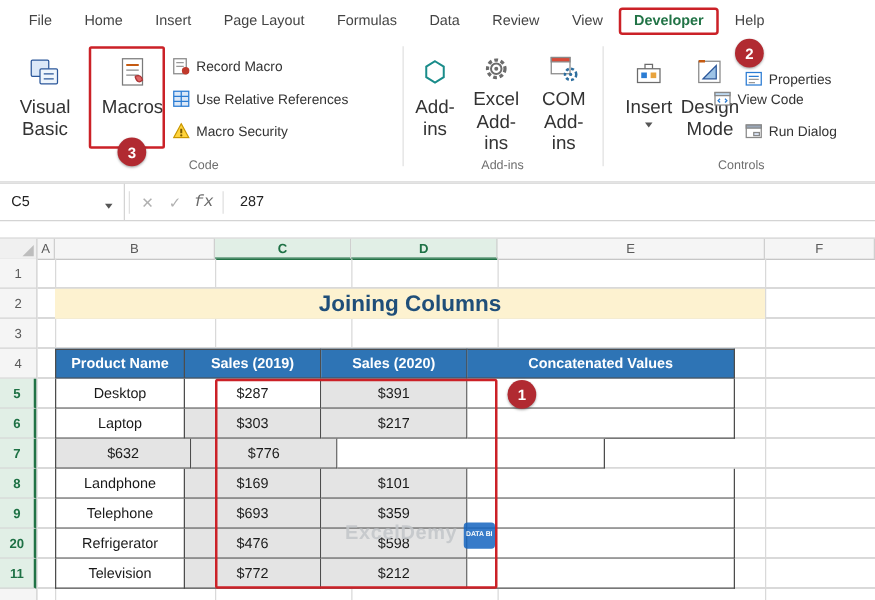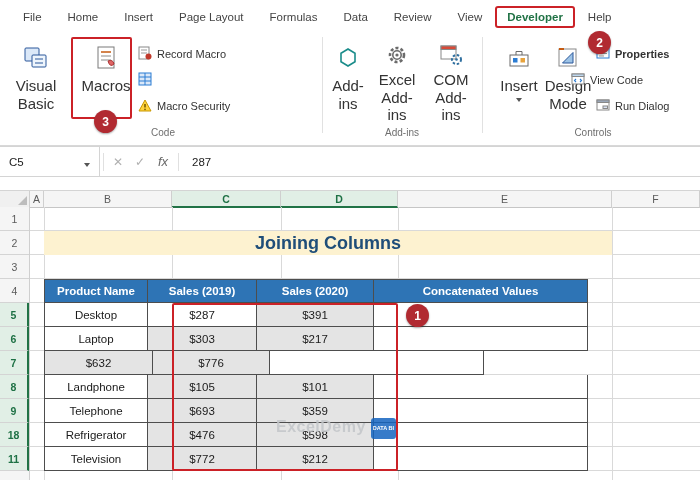--- a/index.html
+++ b/index.html
@@ -22,21 +22,21 @@
   .gsep { position:absolute; top:4px; bottom:12px; width:1px; background:#e1e1e1; }
   .caret-down { width:0; height:0; border-left:3.5px solid transparent; border-right:3.5px solid transparent; border-top:4px solid #555; margin-top:3px; }
   .annot-box { position:absolute; border:2.5px solid #cb2127; border-radius:2px; pointer-events:none; z-index:30; }
   .annot-circle { position:absolute; width:23px; height:23px; border-radius:50%; background:#b12a31; color:#fff; font-size:12px; font-weight:bold; display:flex; align-items:center; justify-content:center; z-index:40; box-shadow:0 1px 2px rgba(0,0,0,.35); }
 
   
   .fbar { position:absolute; top:146px; left:0; right:0; height:31px; background:#fff; border-top:1px solid #d4d4d4; border-bottom:1px solid #d4d4d4; display:flex; align-items:center; }
   .namebox { width:100px; height:100%; display:flex; align-items:center; padding-left:9px; font-size:11.5px; color:#222; border-right:1px solid #d4d4d4; position:relative; }
   .namebox .caret-down { position:absolute; right:9px; top:13px; }
   .fb-btn { width:22px; text-align:center; font-size:12px; color:#b0b0b0; }
-  .fb-fx { font-family:Liberation Sans, sans-serif; font-style:italic; font-size:13px; color:#6a6a6a; width:24px; text-align:center; }
+  .fb-fx { font-family:Liberation Mono, monospace; font-style:italic; font-size:13px; color:#6a6a6a; width:24px; text-align:center; }
   .fb-sep { width:1px; height:18px; background:#e0e0e0; margin:0 3px; }
   .fb-input { flex:1; font-size:11.5px; color:#222; padding-left:10px; }
 
   
   .colhdrs { position:absolute; top:190px; left:0; right:0; height:17px; display:flex; background:#f5f5f5; border-top:1px solid #d4d4d4; }
   .corner { width:30px; height:17px; background:#f0f0f0; border-right:1px solid #cfcfcf; border-bottom:1px solid #c6c6c6; position:relative; }
   .corner:after { content:""; position:absolute; right:2px; bottom:2px; border-left:9px solid transparent; border-bottom:9px solid #bdbdbd; }
   .ch { height:17px; font-size:10.5px; color:#5a5a5a; display:flex; align-items:center; justify-content:center; border-right:1px solid #cfcfcf; border-bottom:1px solid #c6c6c6; }
   .ch.selcol { background:#e1efe6; color:#1e7145; border-bottom:2px solid #217346; font-weight:bold; }
   .cA{width:14px}.cB2{width:128px}.cC2{width:109px}.cD2{width:117px}.cE2{width:214px}.cF2{width:88px}
@@ -126,20 +126,21 @@
     </div>
     <div class="smallbtn" style="left:138px; top:36px;">
       <span>
         <svg width="14" height="14" viewBox="0 0 14 14">
             <rect x="1" y="1" width="12" height="12" fill="#dbe8f8" stroke="#2b7cd3"></rect>
             <line x1="1" y1="5" x2="13" y2="5" stroke="#2b7cd3"></line>
             <line x1="1" y1="9" x2="13" y2="9" stroke="#2b7cd3"></line>
             <line x1="7" y1="1" x2="7" y2="13" stroke="#2b7cd3"></line>
           </svg>
       </span>
+      <span>Use Relative References</span>
     </div>
     <div class="smallbtn" style="left:138px; top:62px;">
       <span>
         <svg width="14" height="13" viewBox="0 0 14 13">
             <path d="M7 1 L13 12 H1 Z" fill="#ffd33c" stroke="#c99700"></path>
             <line x1="7" y1="5" x2="7" y2="8.5" stroke="#7a5b00" stroke-width="1.6"></line>
             <circle cx="7" cy="10.3" r="0.9" fill="#7a5b00"></circle>
           </svg>
       </span>
       <span>Macro Security</span>
@@ -194,21 +195,21 @@
     <div class="bigbtn" style="left:544px; width:48px;">
       <span class="ic">
         <svg width="24" height="24" viewBox="0 0 24 24">
             <rect x="3" y="3" width="17" height="17" fill="#fff" stroke="#888"></rect>
             <path d="M6.5 17 L17 6.5 L17 17 Z" fill="#9dc3e6" stroke="#2b579a"></path>
             <line x1="3" y1="3" x2="8" y2="3" stroke="#c55a11" stroke-width="2"></line>
           </svg>
       </span>
       <span>Design Mode</span>
     </div>
-    <div class="smallbtn" style="left:596px; top:10px;font-weight:bold;">
+    <div class="smallbtn" style="left:596px; top:20px;">
       <span>
         <svg width="14" height="14" viewBox="0 0 14 14">
             <rect x="1" y="2" width="12" height="10" fill="#fff" stroke="#2b7cd3"></rect>
             <line x1="3" y1="5" x2="11" y2="5" stroke="#2b7cd3"></line>
             <line x1="3" y1="7.5" x2="11" y2="7.5" stroke="#999"></line>
             <line x1="3" y1="10" x2="8" y2="10" stroke="#999"></line>
           </svg>
       </span>
       <span>Properties</span>
     </div>
@@ -262,21 +263,21 @@
   <div class="rowhdrs">
     <div class="rh">1</div>
     <div class="rh">2</div>
     <div class="rh">3</div>
     <div class="rh">4</div>
     <div class="rh selrow">5</div>
     <div class="rh selrow">6</div>
     <div class="rh selrow">7</div>
     <div class="rh selrow">8</div>
     <div class="rh selrow">9</div>
-    <div class="rh selrow">18</div>
+    <div class="rh selrow">20</div>
     <div class="rh selrow">11</div>
   </div>
 
   <div class="cells">
     <div class="vline" style="left:14px"></div>
     <div class="vline" style="left:142px"></div>
     <div class="vline" style="left:251px"></div>
     <div class="vline" style="left:368px"></div>
     <div class="vline" style="left:582px"></div>
 
@@ -301,21 +302,21 @@
         <div class="t-cell wD sel">$217</div>
         <div class="t-cell wE"></div>
       </div>
       <div class="t-row">
         <div class="t-cell wC sel">$632</div>
         <div class="t-cell wD sel">$776</div>
         <div class="t-cell wE"></div>
       </div>
       <div class="t-row">
         <div class="t-cell wB">Landphone</div>
-        <div class="t-cell wC sel">$105</div>
+        <div class="t-cell wC sel">$169</div>
         <div class="t-cell wD sel">$101</div>
         <div class="t-cell wE"></div>
       </div>
       <div class="t-row">
         <div class="t-cell wB">Telephone</div>
         <div class="t-cell wC sel">$693</div>
         <div class="t-cell wD sel">$359</div>
         <div class="t-cell wE"></div>
       </div>
       <div class="t-row">

